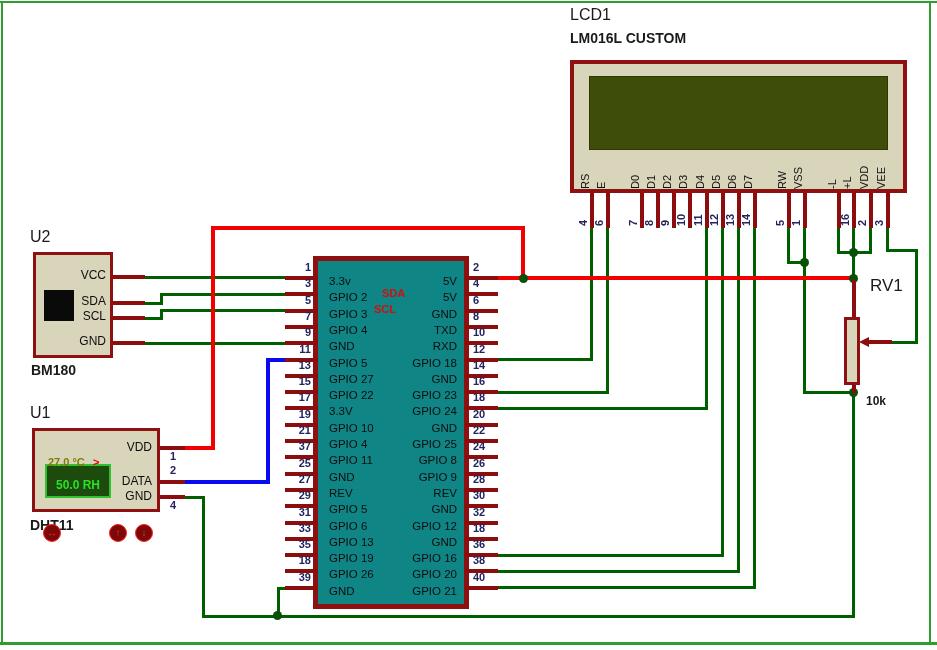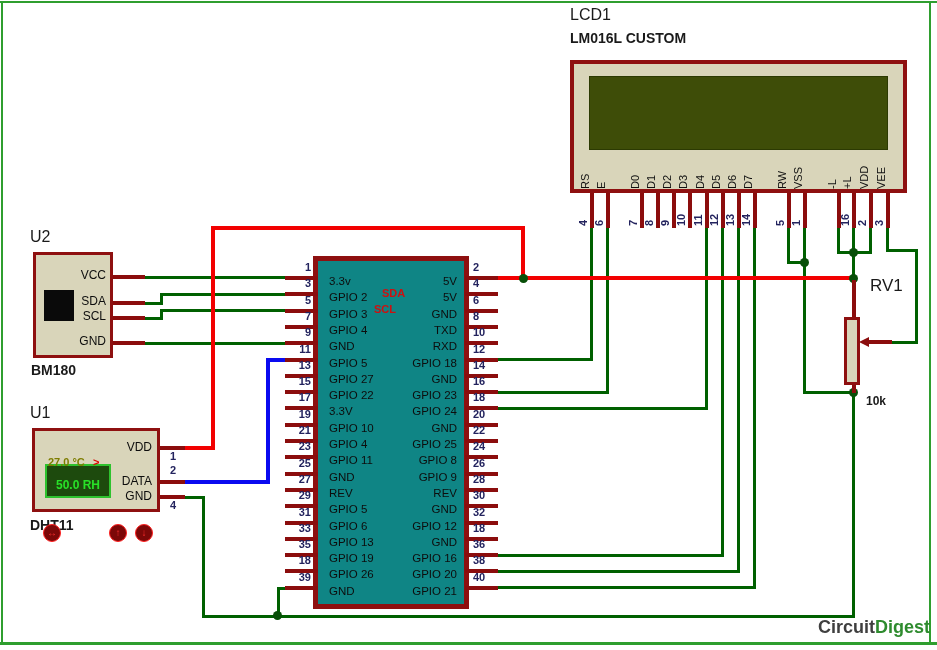--- a/index.html
+++ b/index.html
@@ -254,21 +254,21 @@
       </div>
 
       <div class="rpinl" style="--i: 10;">
         <span class="stub"></span>
         <span class="pnum">21</span>
         <span class="plbl">GPIO 4</span>
       </div>
 
       <div class="rpinl" style="--i: 11;">
         <span class="stub"></span>
-        <span class="pnum">23</span>
+        <span class="pnum">37</span>
         <span class="plbl">GPIO 11</span>
       </div>
 
       <div class="rpinl" style="--i: 12;">
         <span class="stub"></span>
         <span class="pnum">25</span>
         <span class="plbl">GND</span>
       </div>
 
       <div class="rpinl" style="--i: 13;">
@@ -542,17 +542,14 @@
     </div>
 
   <div class="ref" style="left:870px;top:276px;font-size:17px;">RV1</div>
   <i class="w wdr" style="left:852px;top:280px;width:4px;height:37px;"></i>
   <div class="potbody"></div>
   <i class="w wdr" style="left:852px;top:385px;width:4px;height:8px;"></i>
   <div class="potarrow"></div>
   <i class="w wdr" style="left:866px;top:340px;width:26px;height:4px;"></i>
   <div class="part" style="left:866px;top:394px;font-size:12px;">10k</div>
 
-  <div class="logo">
-    <span class="c1">Circuit</span><span class="c2">Digest</span>
-  </div>
 
 </div>
 
 </body></html>

